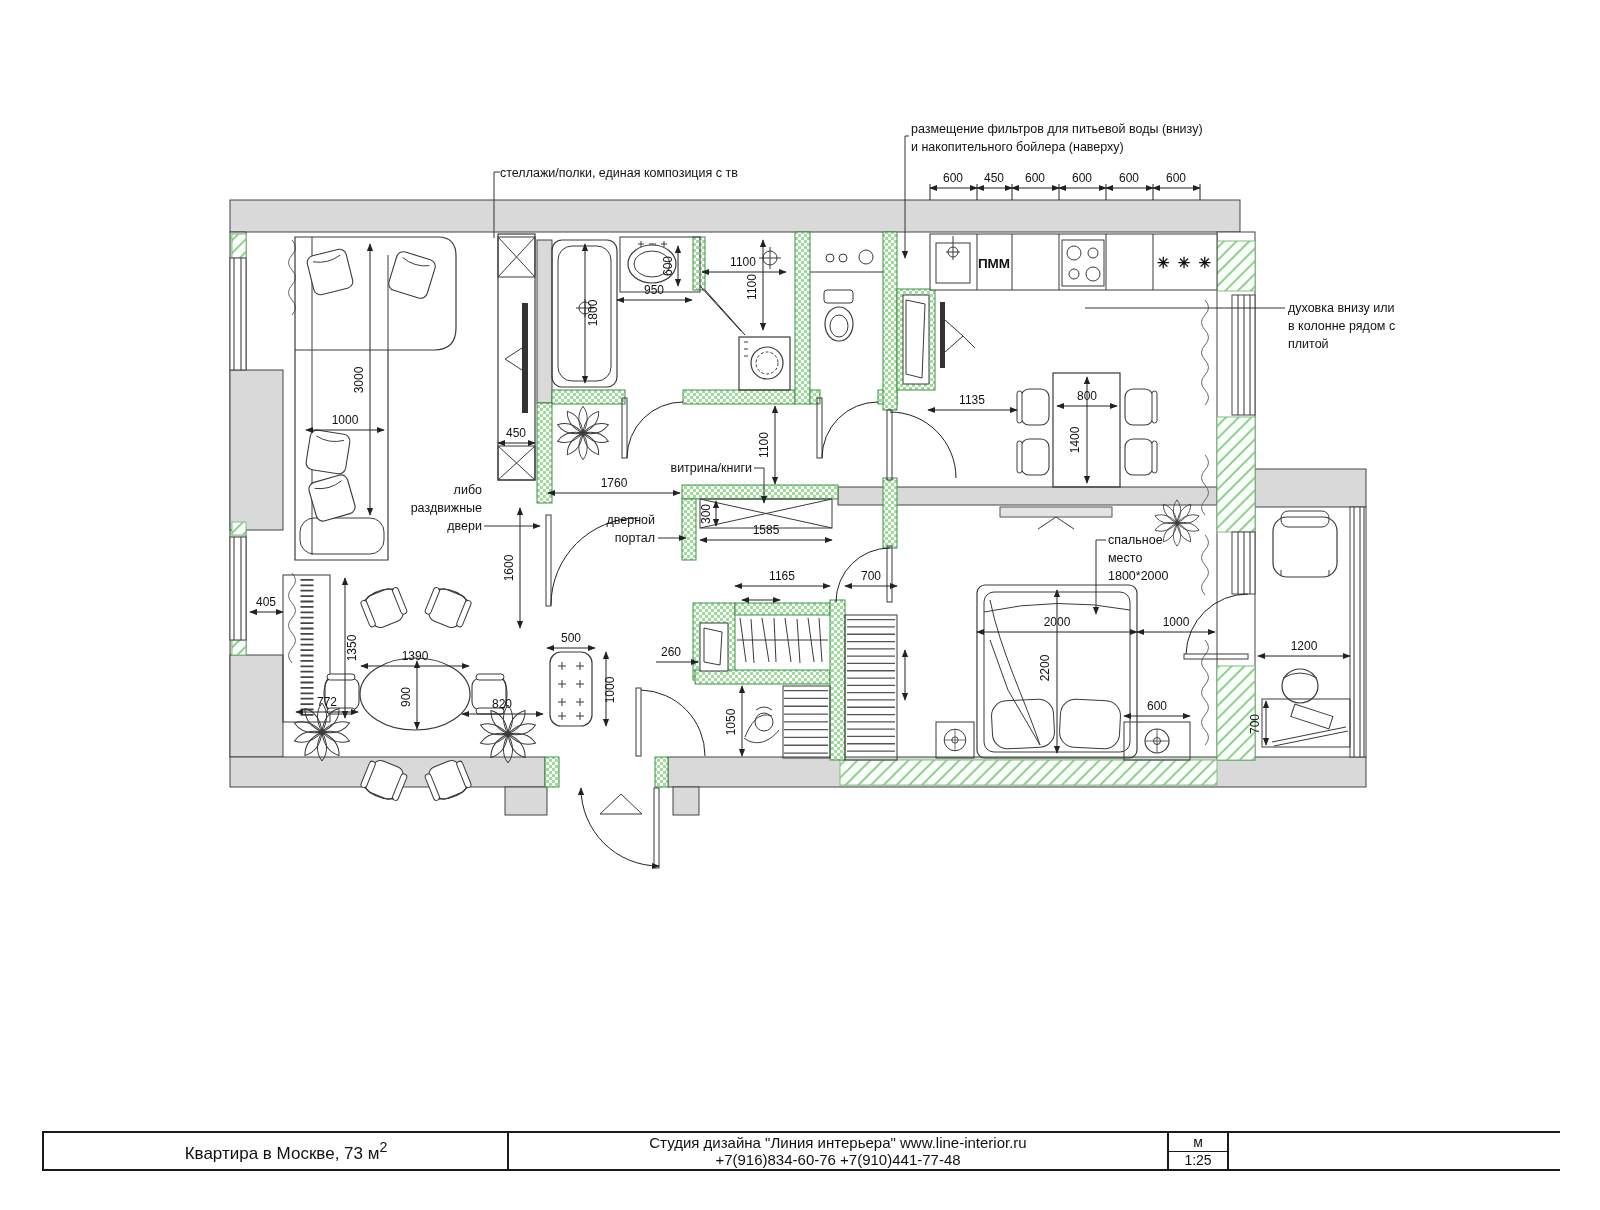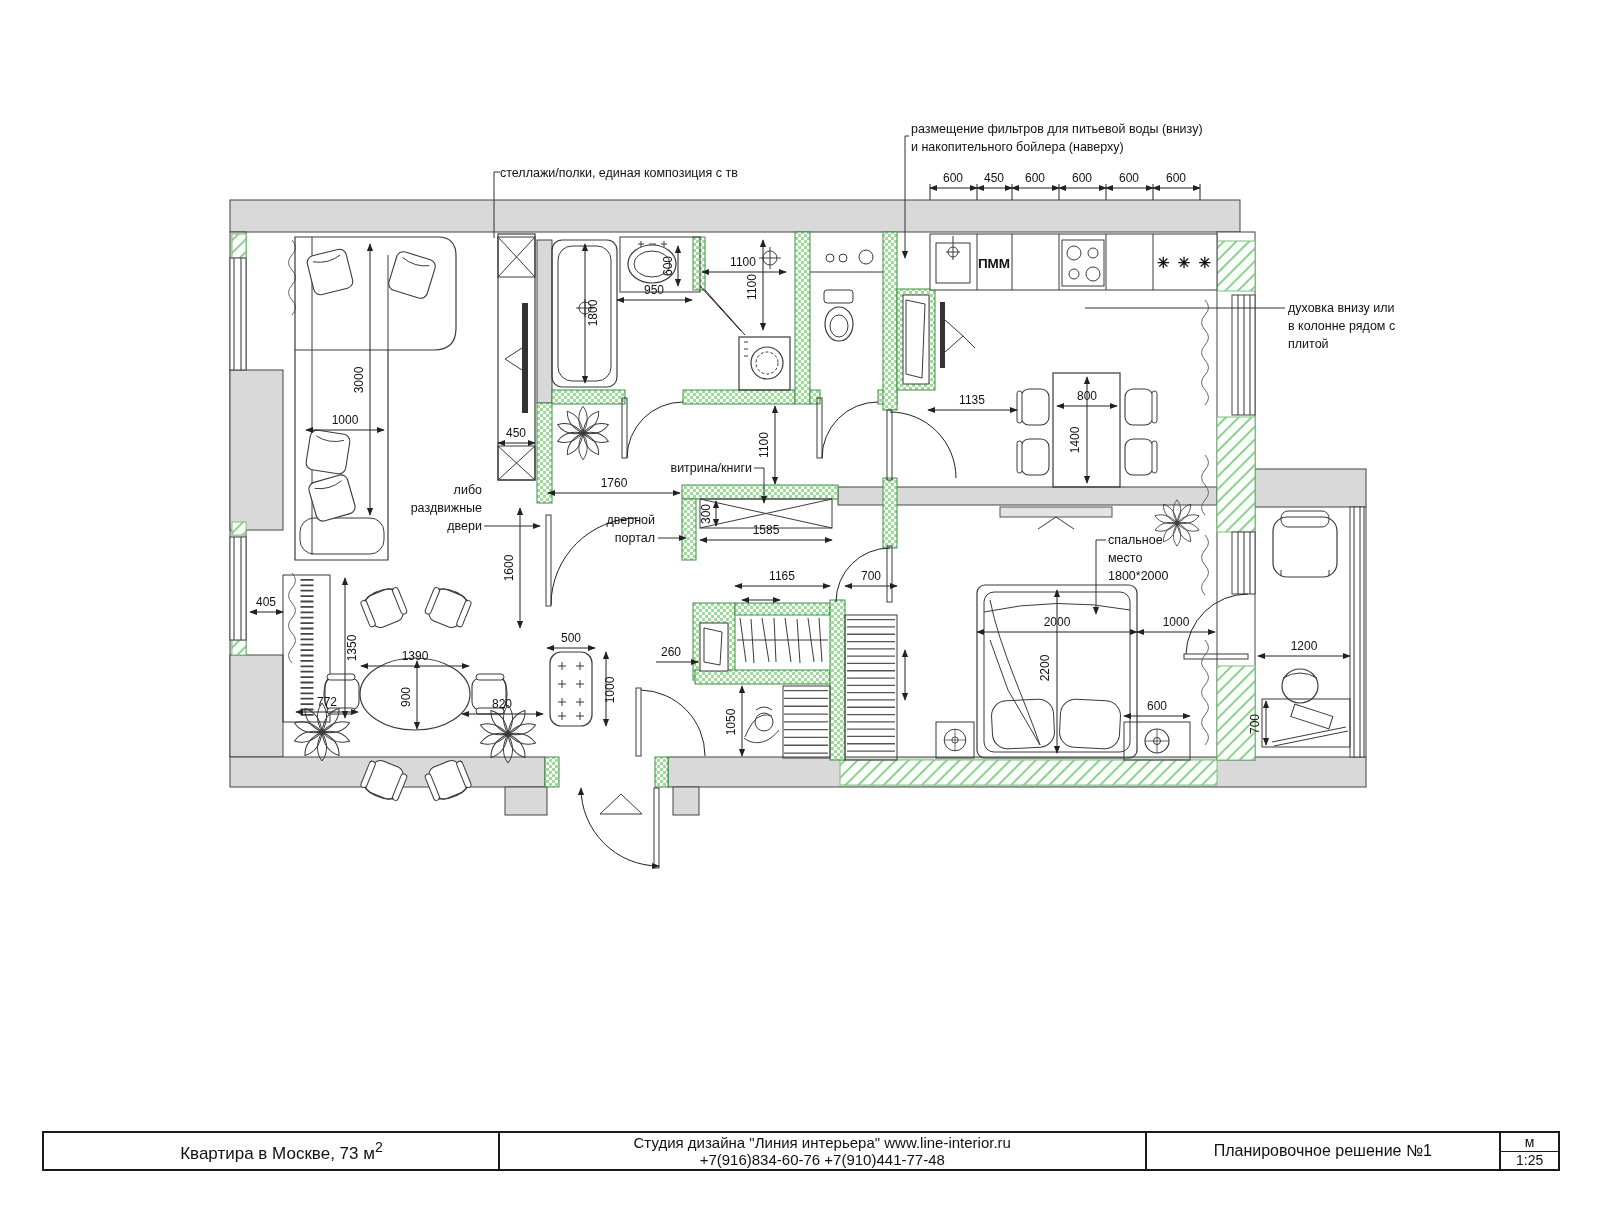--- a/index.html
+++ b/index.html
@@ -544,19 +544,18 @@
 </svg>
 
 <div class="tblock">
   <div class="tcell tc1">
     <span><span>Квартира в Москве, 73 м</span><sup>2</sup></span>
   </div>
   <div class="tcell tc2">
     <div>Студия дизайна "Линия интерьера" www.line-interior.ru</div>
     <div>+7(916)834-60-76 +7(910)441-77-48</div>
   </div>
-  <div class="tcell tc3">Планировочное решение №1</div>
   <div class="tcell tc4">
     <div class="half">м</div>
     <div class="half">1:25</div>
   </div>
 </div>
 </div>
 
 </body></html>

